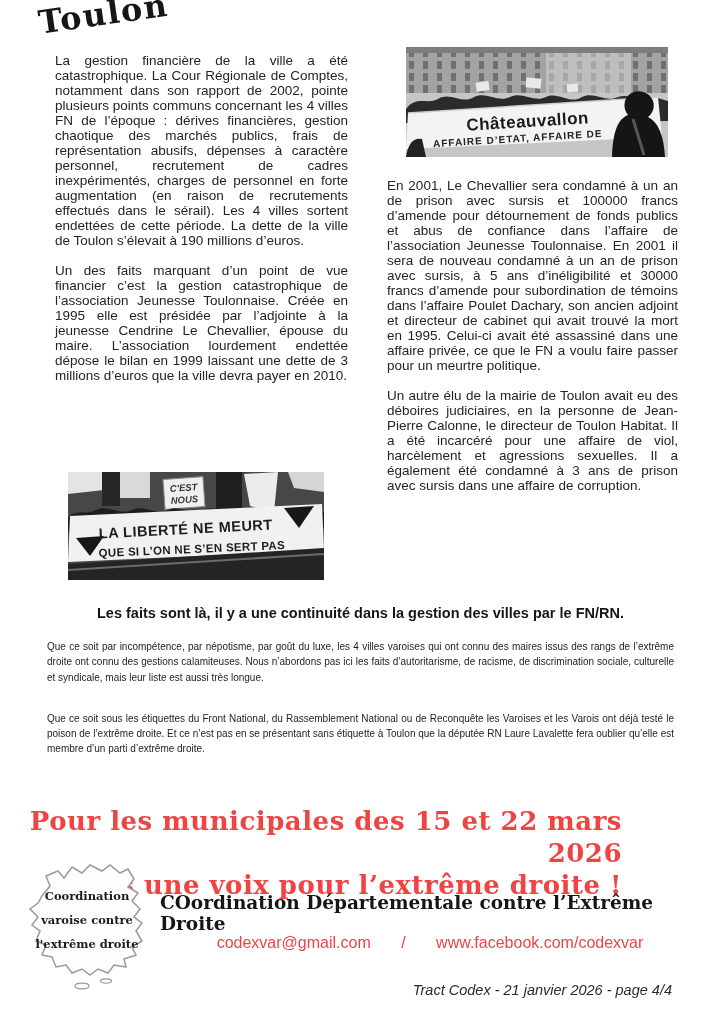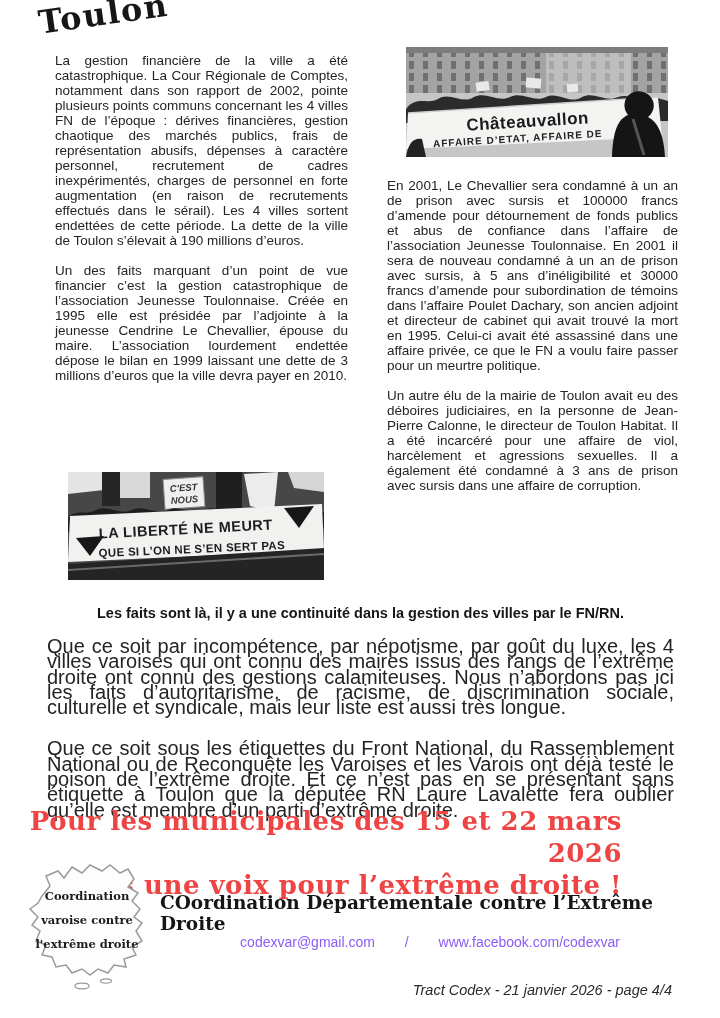--- a/index.html
+++ b/index.html
@@ -15,32 +15,32 @@
   }
   .col{position:absolute;font-size:13.5px;line-height:15px;text-align:justify;color:#242424;}
   .col p{margin:0 0 15px 0;}
   #left-col{left:55px;top:53px;width:293px;}
   #right-col{left:387px;top:178px;width:291px;}
   .photo{position:absolute;display:block;}
   #photo-top{left:406px;top:47px;}
   #photo-bottom{left:68px;top:472px;}
   #mid-block{position:absolute;left:47px;top:605px;width:627px;}
   .statement{font-weight:bold;font-size:14.5px;text-align:center;margin:0 0 18px 0;color:#161616;}
-  .fw-para{font-size:20px;line-height:15.3px;text-align:justify;margin:16px 0 26px 0;color:#242424;}
+  .fw-para{font-size:10px;line-height:15.3px;text-align:justify;margin:16px 0 26px 0;color:#242424;}
   #appeal{
     position:absolute;left:0;top:805px;width:622px;text-align:right;
     font-family:"DejaVu Serif", serif;font-weight:900;font-size:26px;line-height:32px;
     color:#ef4444;letter-spacing:0.5px;
   }
   #logo{position:absolute;left:22px;top:856px;}
   #org-name{
     position:absolute;left:160px;top:892px;width:540px;text-align:left;
     font-family:"DejaVu Serif", serif;font-weight:bold;font-size:18.5px;color:#161616;
   }
-  #contact{position:absolute;left:160px;top:934px;width:540px;text-align:center;font-size:14px;color:#8b5cf6;}
+  #contact{position:absolute;left:160px;top:934px;width:540px;text-align:center;font-size:16px;color:#ef4444;}
   #contact .sep{display:inline-block;margin:0 26px;}
   #page-footer{
     position:absolute;right:48px;top:982px;font-style:italic;font-size:14.5px;color:#2a2a2a;margin-left:17px;
   }
   svg text{font-family:"Liberation Sans", sans-serif;}
   svg .serif{font-family:"DejaVu Serif", serif;}
 </style>
 </head>
 <body>
 

